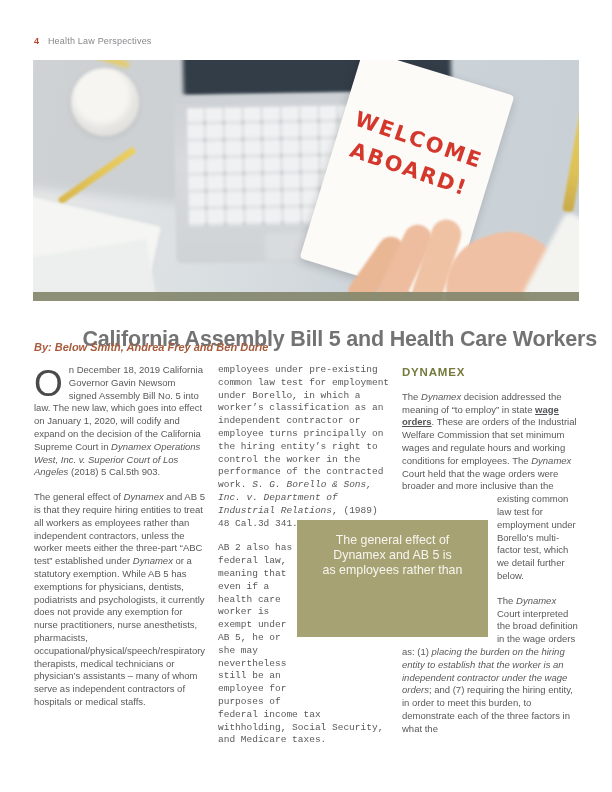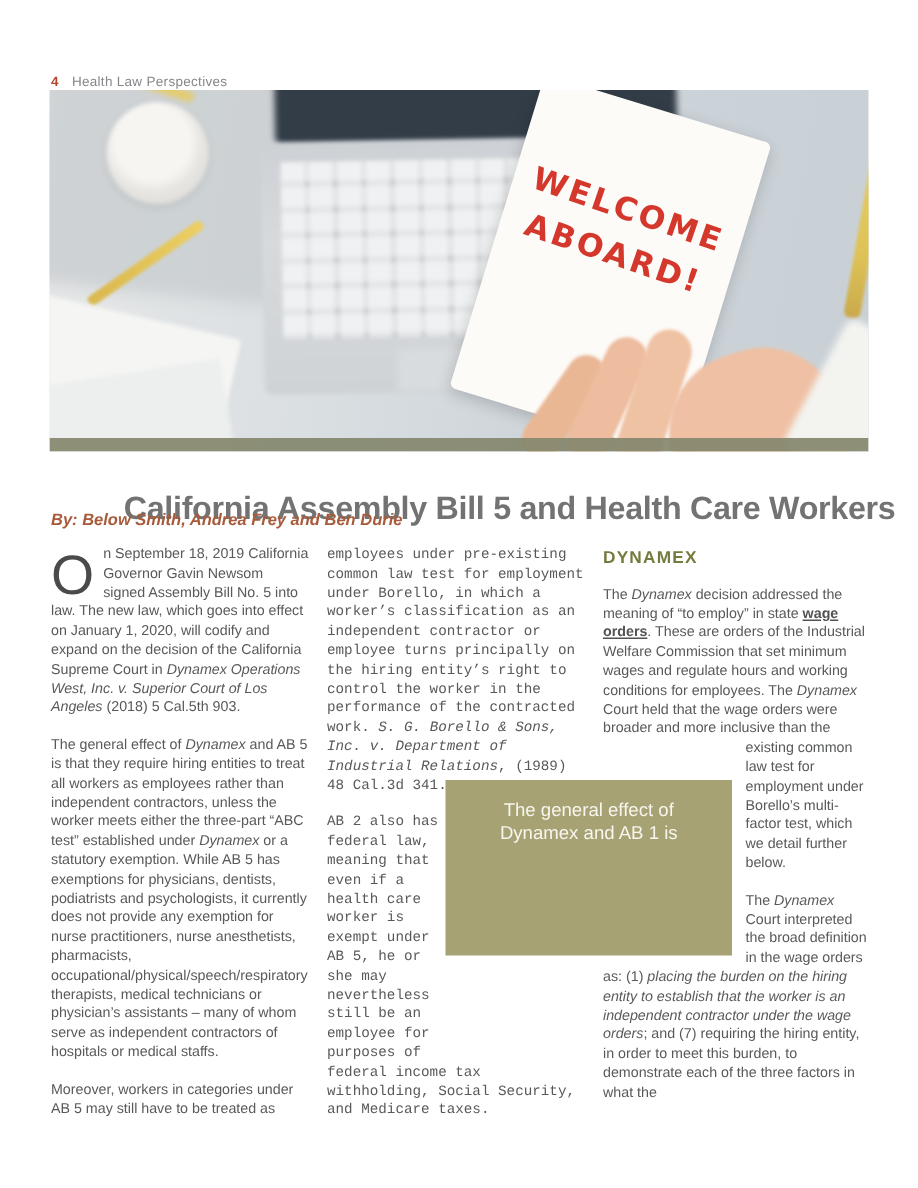--- a/index.html
+++ b/index.html
@@ -1,20 +1,20 @@
 <!DOCTYPE html>
 <html><head>
 <meta charset="utf-8">
 <style>
   html,body { margin:0; padding:0; background:#ffffff; }
   .page { position:relative; width:612px; height:792px; background:#ffffff;
           font-family:"Liberation Sans", sans-serif; overflow:hidden; }
 
   
-  .masthead { position:absolute; left:34px; top:49px; font-size:9px; color:#85878a; letter-spacing:.2px; }
+  .masthead { position:absolute; left:34px; top:36px; font-size:9px; color:#85878a; letter-spacing:.2px; }
   .page-num { font-weight:bold; margin-right:6px; }
 
   
   .photo { position:absolute; left:33px; top:60px; width:546px; height:241px; overflow:hidden;
            background:linear-gradient(100deg,#e7e8e8 0%,#dadfe2 35%,#cdd4d9 65%,#c9d0d5 100%); }
   .ph { position:absolute; }
   .gray-pad { left:-10px; top:-18px; width:190px; height:155px; background:#c9cdd0; transform:rotate(6deg); filter:blur(5px); opacity:.8; border-radius:8px; }
   .laptop-lid { left:150px; top:-22px; width:268px; height:56px; background:#333d48; transform:rotate(-1deg); filter:blur(2px); border-radius:4px; }
   .laptop-body { left:142px; top:33px; width:285px; height:168px; background:linear-gradient(180deg,#cdd1d5,#d7dadc 40%,#cfd3d6); transform:rotate(-1deg); filter:blur(1.5px); border-radius:6px; }
   .keys { left:155px; top:46px; width:256px; height:118px; transform:rotate(-1deg); filter:blur(1.5px);
@@ -97,34 +97,34 @@
     <div class="ph finger3"></div>
     <div class="ph palm"></div>
     <div class="ph sleeve"></div>
     <div class="ph photo-bar" style="background-color: rgb(132, 135, 108);"></div>
   </div>
 
   <h1 class="title">California Assembly Bill 5 and Health Care Workers</h1>
   <div class="byline" style="color: rgb(168, 91, 59);">By: Below Smith, Andrea Frey and Ben Durie</div>
 
   <div class="col col1">
-    <p><span class="dropcap">O</span><span>n September 18, 2019 California Governor Gavin Newsom signed Assembly Bill No. 5 into law. The new law, which goes into effect on January 1, 2020, will codify and expand on the decision of the California Supreme Court in </span><em>Dynamex Operations West, Inc. v. Superior Court of Los Angeles</em><span> (2018) 5 Cal.5th 903.</span></p>
+    <p><span class="dropcap">O</span><span>n December 18, 2019 California Governor Gavin Newsom signed Assembly Bill No. 5 into law. The new law, which goes into effect on January 1, 2020, will codify and expand on the decision of the California Supreme Court in </span><em>Dynamex Operations West, Inc. v. Superior Court of Los Angeles</em><span> (2018) 5 Cal.5th 903.</span></p>
     <p><span>The general effect of </span><em>Dynamex</em><span> and AB 5 is that they require hiring entities to treat all workers as employees rather than independent contractors, unless the worker meets either the three-part “ABC test” established under </span><em>Dynamex</em><span> or a statutory exemption. While AB 5 has exemptions for physicians, dentists, podiatrists and psychologists, it currently does not provide any exemption for nurse practitioners, nurse anesthetists, pharmacists, occupational/physical/speech/respiratory therapists, medical technicians or physician’s assistants – many of whom serve as independent contractors of hospitals or medical staffs.</span></p>
-    <p>Moreover, workers in categories under AB 5 may still have to be treated as</p>
   </div>
 
   <div class="col col2">
     <p><span>employees under pre-existing common law test for employment under Borello, in which a worker’s classification as an independent contractor or employee turns principally on the hiring entity’s right to control the worker in the performance of the contracted work. </span><em>S. G. Borello &amp; Sons, Inc. v. Department of Industrial Relations</em><span>, (1989) 48 Cal.3d 341.</span></p>
     <p><span>AB 2 also has no effect on federal law, </span><span class="sp-r"></span><span>meaning that even if a health care worker is exempt under AB 5, he or she may nevertheless still be an employee for purposes of federal income tax withholding, Social Security, and Medicare taxes.</span></p>
   </div>
 
   <div class="col col3">
     <div class="h-dynamex" style="color: rgb(117, 122, 61);">DYNAMEX</div>
     <p><span>The </span><em>Dynamex</em><span> decision addressed the meaning of “to employ” in state </span><span class="link">wage orders</span><span>. These are orders of the Industrial Welfare Commission that set minimum wages and regulate hours and working conditions for employees. The </span><em>Dynamex</em><span> Court held that the wage orders were broader and more inclusive than the existing </span><span class="sp-l"></span><span>common law test for employment under Borello’s multi-factor test, which we detail further below.</span></p>
     <p><span>The </span><em>Dynamex</em><span> Court interpreted the broad definition in the wage orders as: (1) </span><em>placing the burden on the hiring entity to establish that the worker is an independent contractor under the wage orders</em><span>; and (7) requiring the hiring entity, in order to meet this burden, to demonstrate each of the three factors in what the</span></p>
   </div>
 
   <aside class="pullquote" style="background-color: rgb(166, 162, 116);">
     <div class="pq-line">The general effect of</div>
-    <div class="pq-line">Dynamex and AB 1 is</div>
+    <div class="pq-line">Dynamex and AB 5 is</div>
+    <div class="pq-line">as employees rather than</div>
   </aside>
 
 </div>
 
 </body></html>

